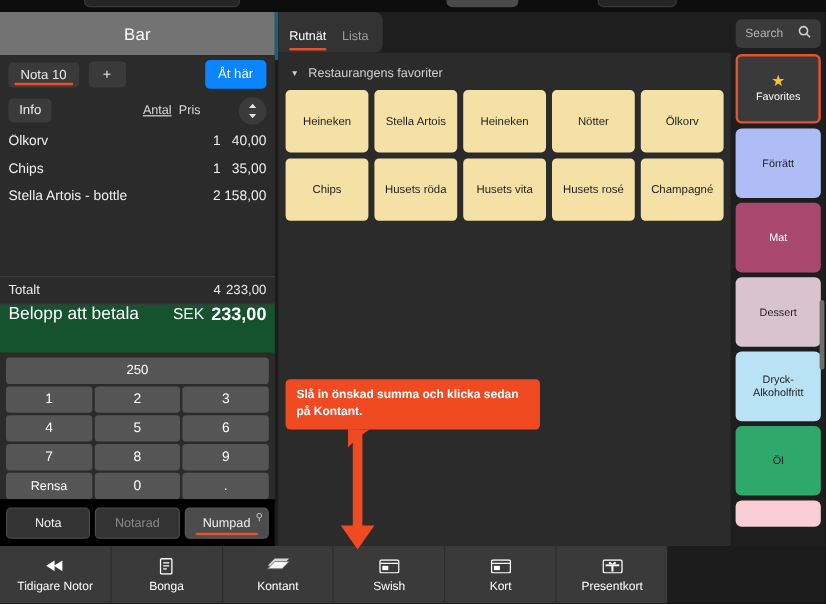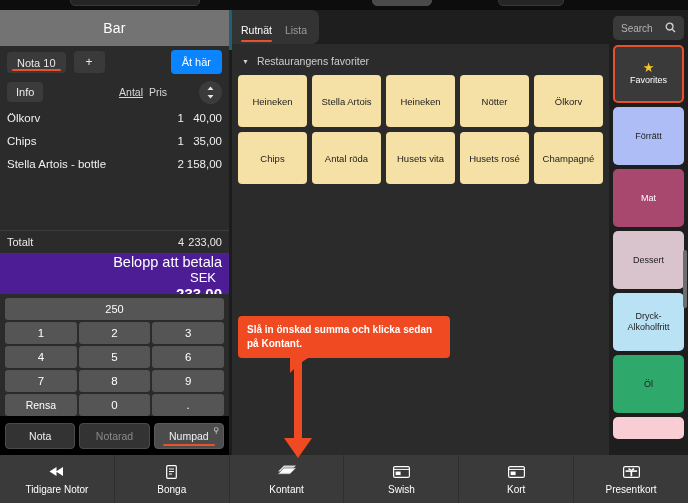--- a/index.html
+++ b/index.html
@@ -68,22 +68,22 @@
   .totalt-row {
     height: 24px; display: flex; align-items: center; padding: 0 7px;
     font-size: 11px; color: #e9e9e9; background: #2b2b2b;
     border-top: 1px solid #3d3d3d; border-bottom: 1px solid #3d3d3d;
   }
   .totalt-label { flex: 1; }
   .totalt-qty { width: 40px; text-align: right; }
   .totalt-sum { width: 38px; text-align: right; }
 
   .belopp {
-    height: 40px; display: flex; align-items: flex-end; padding: 0 7px;
-    background: #4c1d95; color: #ffffff; flex-direction: column;
+    height: 40px; display: flex; align-items: flex-start; padding: 0 7px;
+    background: #14532d; color: #ffffff;
   }
   .belopp-label { font-size: 14.5px; flex: 1; }
   .belopp-cur { font-size: 13px; margin-right: 6px; }
   .belopp-val { font-size: 15px; font-weight: bold; }
 
   .numpad { padding: 4px 5px 0; background: #2b2b2b; }
   .amount-field {
     height: 22px; background: #555555; border-radius: 3px; color: #ffffff;
     font-size: 11px; display: flex; align-items: center; justify-content: center;
     margin-bottom: 2px;
@@ -157,21 +157,21 @@
   .cat.fav { background: #3a3a3a; color: #ffffff; border: 2px solid #e8512a; }
   .star { color: #f7c52b; font-size: 13px; margin-bottom: 2px; }
   .cat.mat { color: #ffffff; }
   .scroll-thumb {
     position: absolute; right: 1px; top: 240px; width: 4px; height: 58px;
     background: #6d6d6d; border-radius: 2px;
   }
 
   
   .bottom-bar {
-    position: absolute; left: 0; bottom: 0; width: 688px; height: 48px;
+    position: absolute; left: 0; bottom: 0; width: 556px; height: 48px;
     background: #3a3a3a; display: flex;
   }
   .bb-item {
     flex: 1; display: flex; flex-direction: column; align-items: center; justify-content: center;
     color: #ffffff; font-size: 10px; gap: 4px; border-right: 1px solid #2e2e2e;
   }
   .bb-item:last-child { border-right: none; }
   .bb-icon { height: 16px; display: flex; align-items: center; justify-content: center; }
 
   
@@ -293,21 +293,21 @@
         <span class="caret">▼</span>
         <span>Restaurangens favoriter</span>
       </div>
       <div class="prod-grid">
         <div class="prod">Heineken</div>
         <div class="prod">Stella Artois</div>
         <div class="prod">Heineken</div>
         <div class="prod">Nötter</div>
         <div class="prod">Ölkorv</div>
         <div class="prod">Chips</div>
-        <div class="prod">Antal röda</div>
+        <div class="prod">Husets röda</div>
         <div class="prod">Husets vita</div>
         <div class="prod">Husets rosé</div>
         <div class="prod">Champagné</div>
       </div>
     </div>
   </div>
 
   <div class="right-rail">
     <div class="search-box">
       <span>Search</span>

